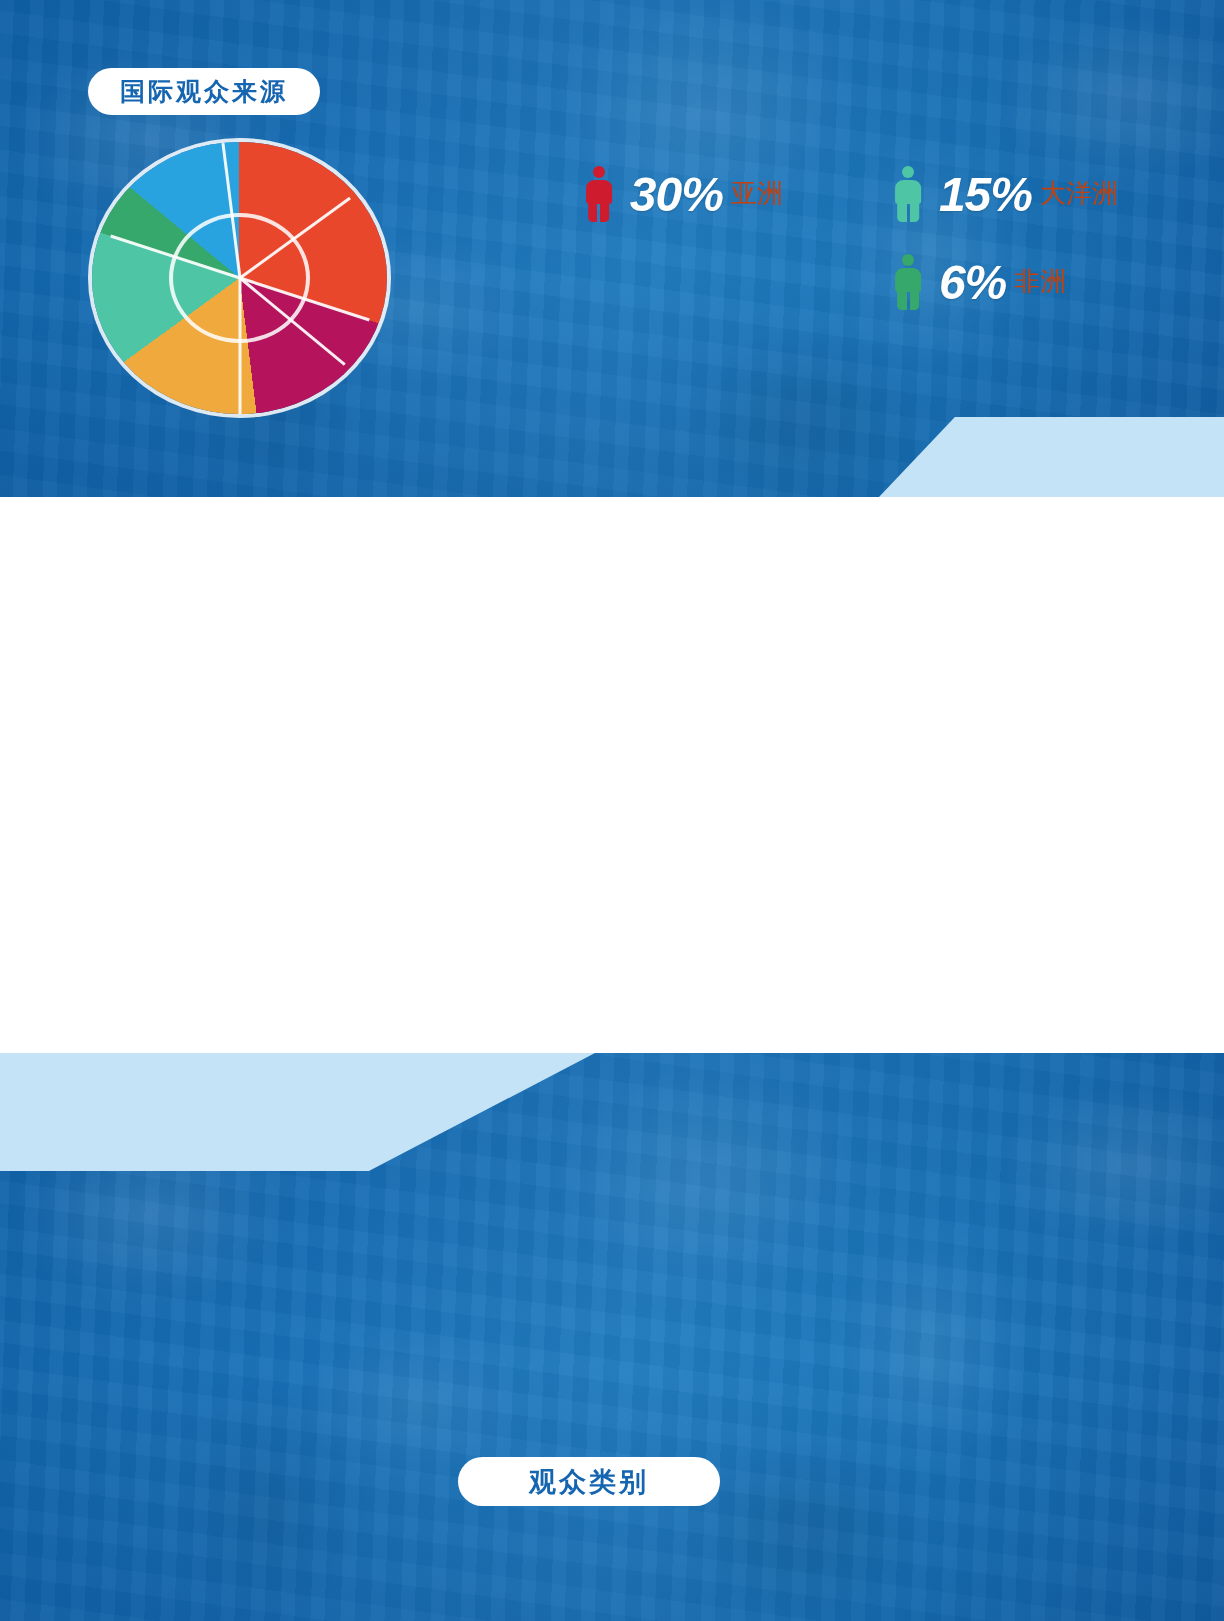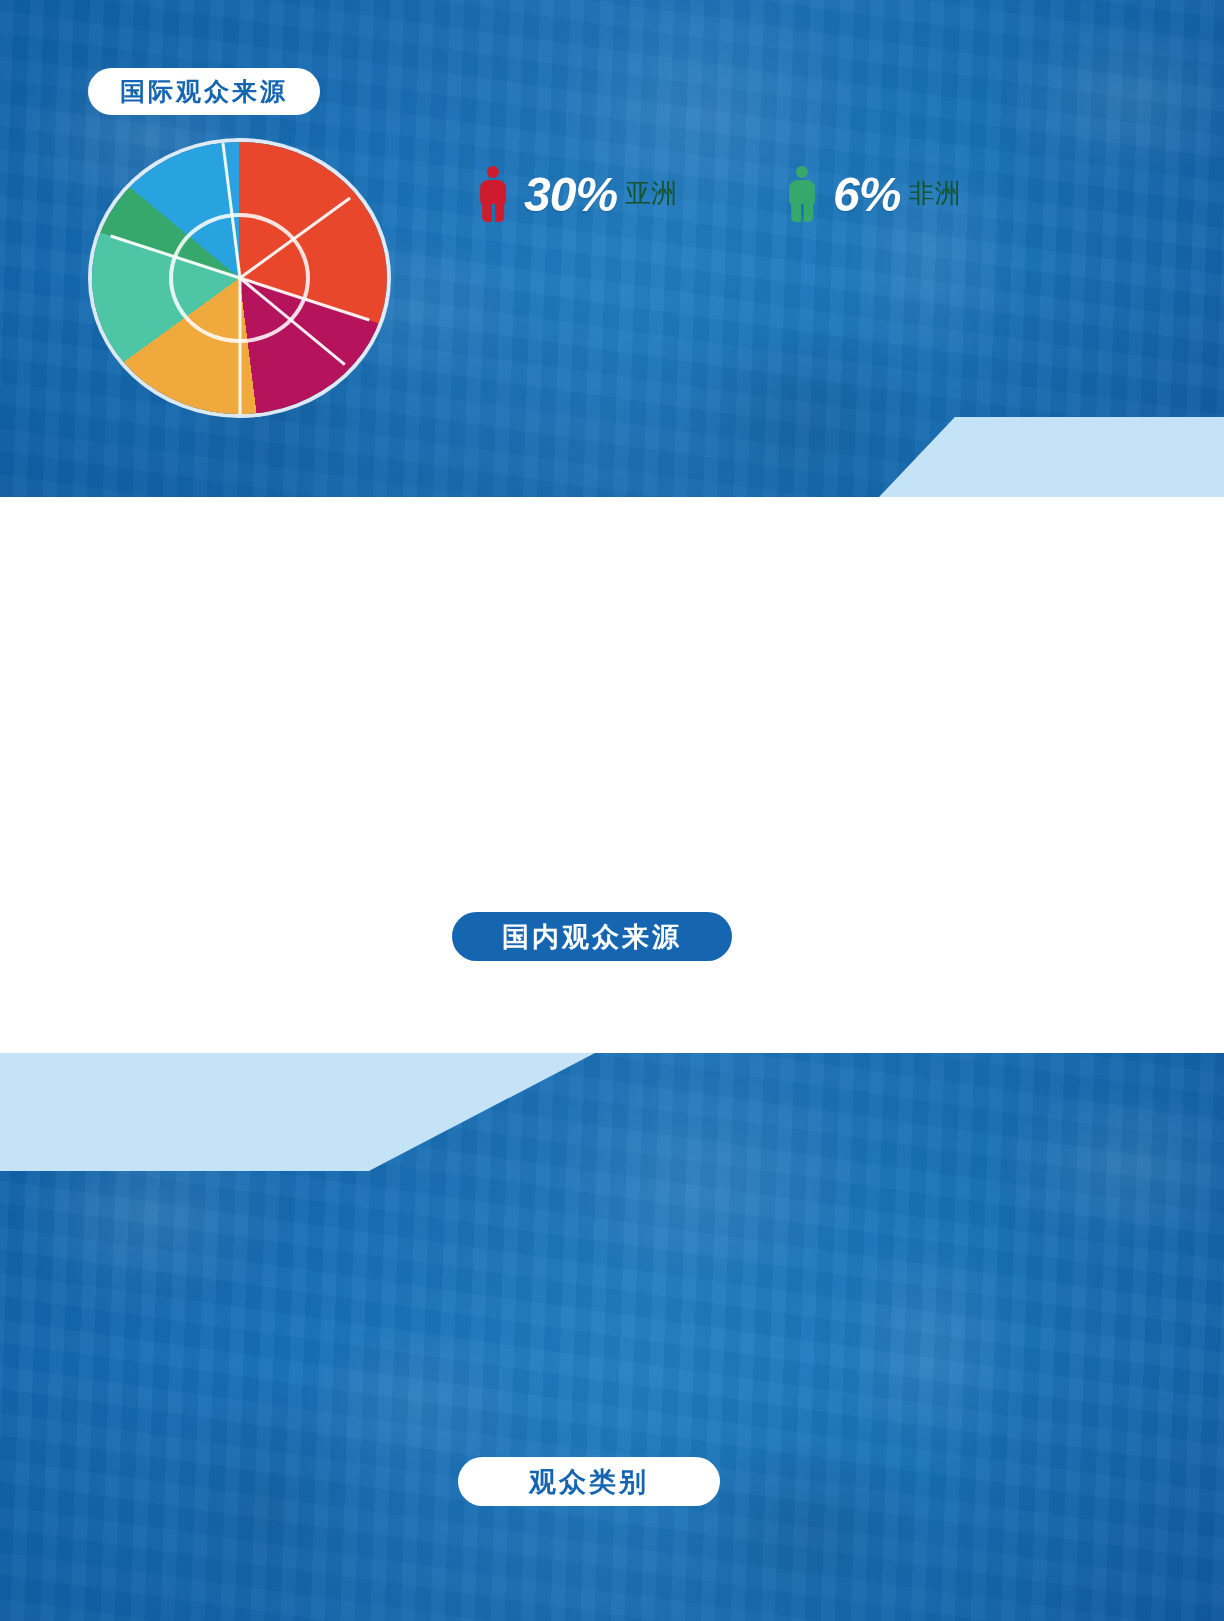--- a/index.html
+++ b/index.html
@@ -110,27 +110,27 @@
   .person .legs::after {
     content: ""; position: absolute; left: 50%; top: 0; transform: translateX(-50%);
     width: 11%; height: 100%;
   }
 
   .pct { font-weight: bold; font-style: italic; letter-spacing: -1px; }
   .lbl { line-height: 1.22; }
 
   
   #legend-intl { left: 478px; top: 163px; width: 640px; }
-  #legend-intl .cols { display: flex; gap: 110px; }
+  #legend-intl .cols { display: flex; gap: 110px; justify-content: flex-end; }
   #legend-intl .col { display: flex; flex-direction: column; gap: 26px; }
   #legend-intl .legend-row { height: 62px; }
   #legend-intl .person { width: 30px; height: 56px; color: #fff; }
   #legend-intl .pct { font-size: 48px; color: #ffffff; margin-left: 16px;
                       text-shadow: 0 1px 2px rgba(0,0,0,.18); }
-  #legend-intl .lbl { font-size: 26px; color: #14532d; margin-left: 8px; white-space: nowrap; }
+  #legend-intl .lbl { font-size: 26px; color: #c2410c; margin-left: 8px; white-space: nowrap; }
 </style>
 </head>
 <body>
 
 <div class="page">
 
   <div class="section" id="sec-intl">
     <div class="photo-bg"></div>
     <div class="tint"></div>
     <div class="angle-shape" id="angle-1"></div>
@@ -157,41 +157,49 @@
                 <span class="head" style="width:40%;height:22%"></span>
                 <span class="body" style="top:25%;width:86%;height:42%;border-radius:34% 34% 14% 14%"></span>
                 <span class="legs" style="top:64%;width:72%;height:36%;background:linear-gradient(90deg,currentColor 0 43%,transparent 43% 57%,currentColor 57% 100%);border-radius:0 0 22% 22%"></span>
               </span>
               <span class="pct">30%</span>
               <span class="lbl">亚洲</span>
             </div>
           </div>
         <div class="col" id="intl-col-right">
             <div class="legend-row">
+              <span class="person" style="color: rgb(78, 198, 166);">
+                <span class="head" style="width:40%;height:22%"></span>
+                <span class="body" style="top:25%;width:86%;height:42%;border-radius:34% 34% 14% 14%"></span>
+                <span class="legs" style="top:64%;width:72%;height:36%;background:linear-gradient(90deg,currentColor 0 43%,transparent 43% 57%,currentColor 57% 100%);border-radius:0 0 22% 22%"></span>
+              </span>
+              <span class="pct">15%</span>
+              <span class="lbl">大洋洲</span>
+            </div>
+            <div class="legend-row">
               <span class="person" style="color: rgb(54, 168, 107);">
                 <span class="head" style="width:40%;height:22%"></span>
                 <span class="body" style="top:25%;width:86%;height:42%;border-radius:34% 34% 14% 14%"></span>
                 <span class="legs" style="top:64%;width:72%;height:36%;background:linear-gradient(90deg,currentColor 0 43%,transparent 43% 57%,currentColor 57% 100%);border-radius:0 0 22% 22%"></span>
               </span>
               <span class="pct">6%</span>
               <span class="lbl">非洲</span>
             </div>
           </div>
       </div>
     </div>
   </div>
 
   <div class="section" id="sec-dom">
 
     
 
     
   </div>
 
-  <div class="badge" id="badge-dom">国内观众来源</div>
 
   <div class="section" id="sec-type">
     <div class="photo-bg"></div>
     <div class="tint"></div>
     <div class="angle-shape" id="angle-2"></div>
 
   </div>
 
   <div class="badge" id="badge-type">观众类别</div>
 

